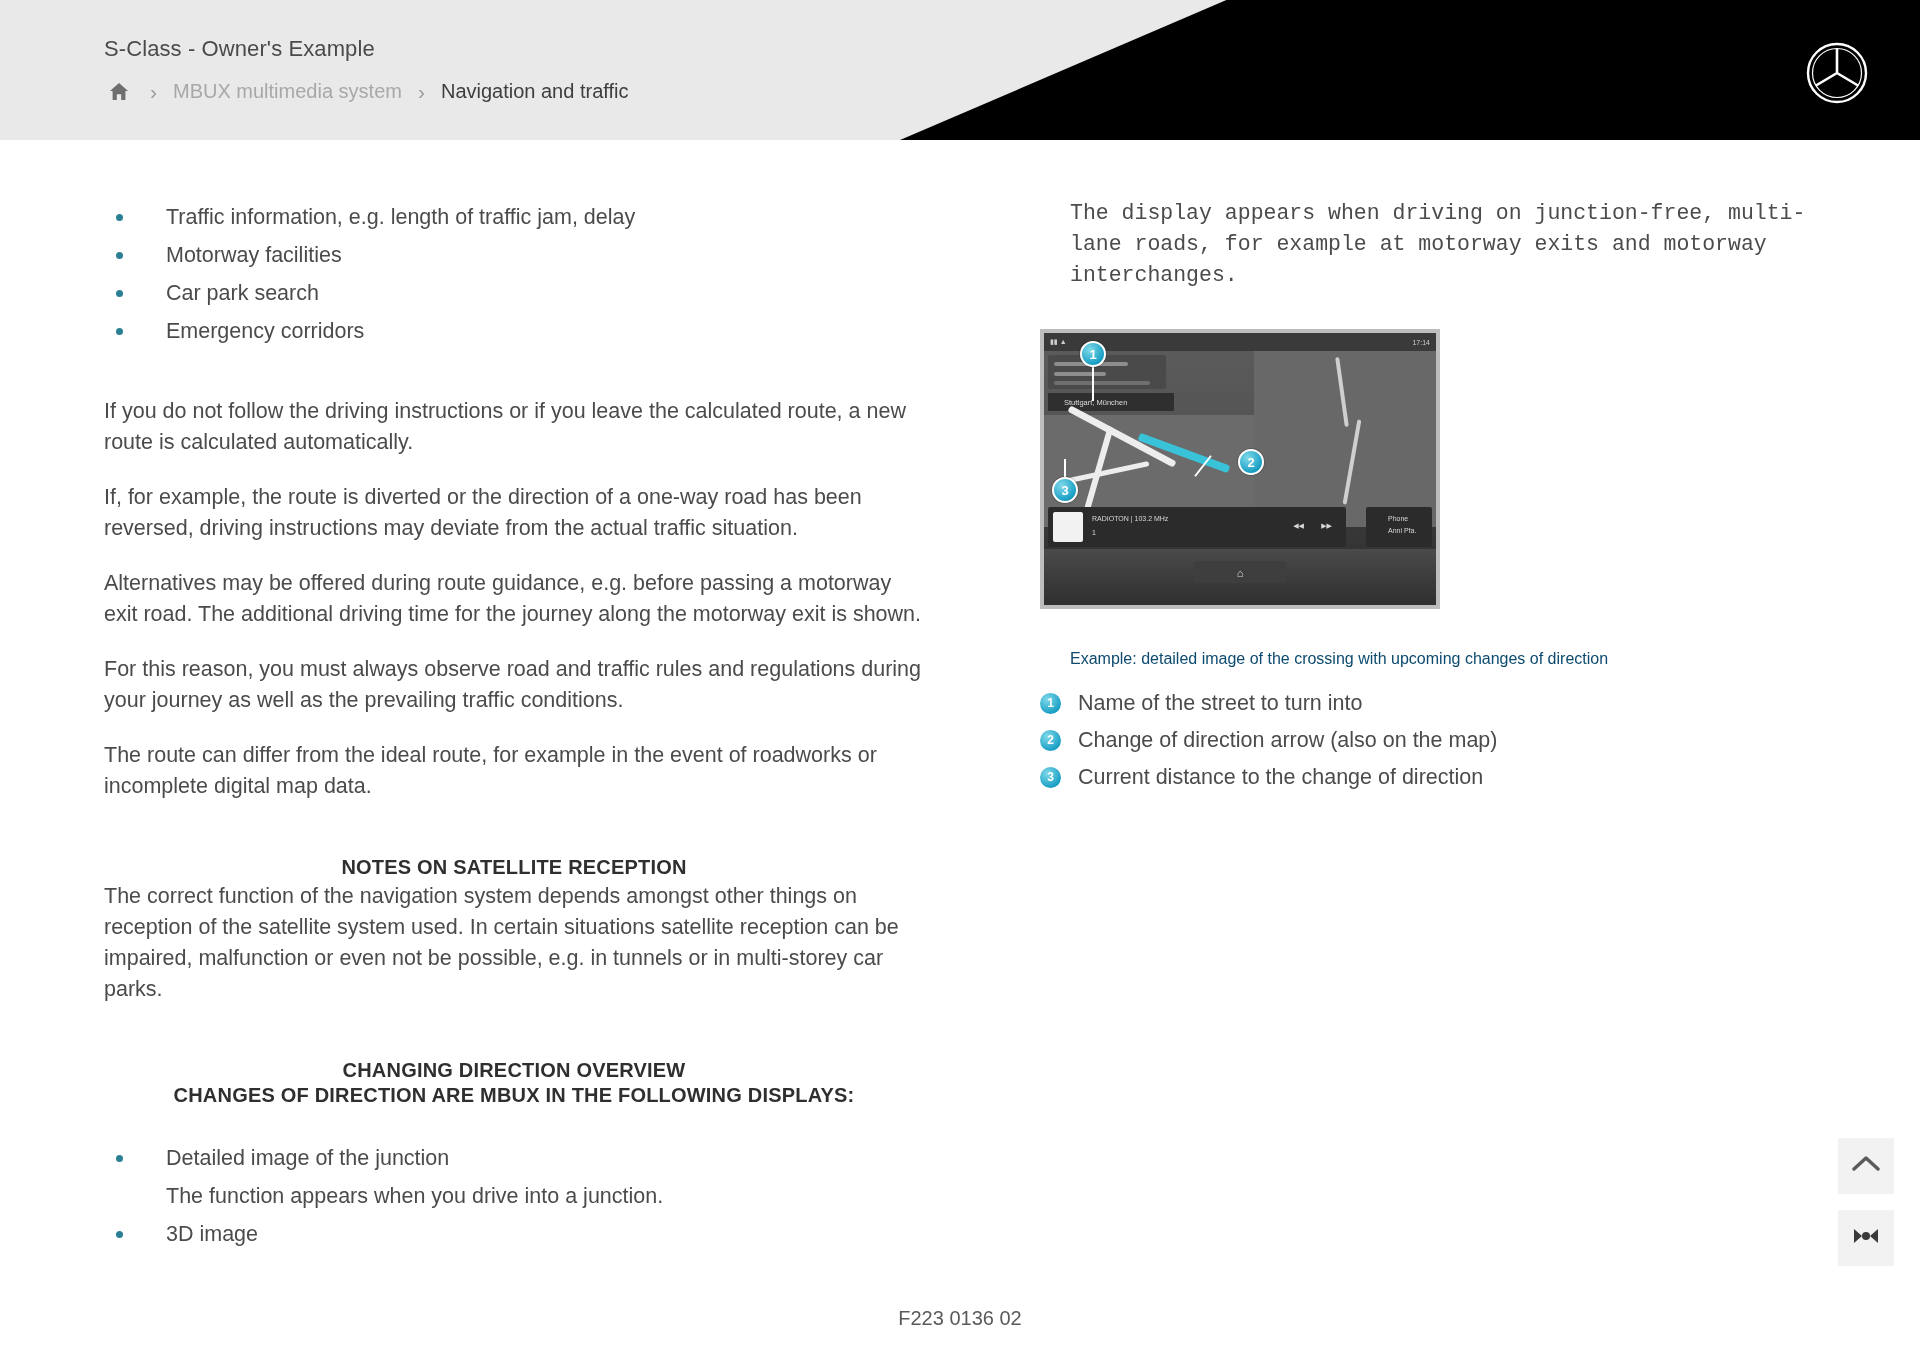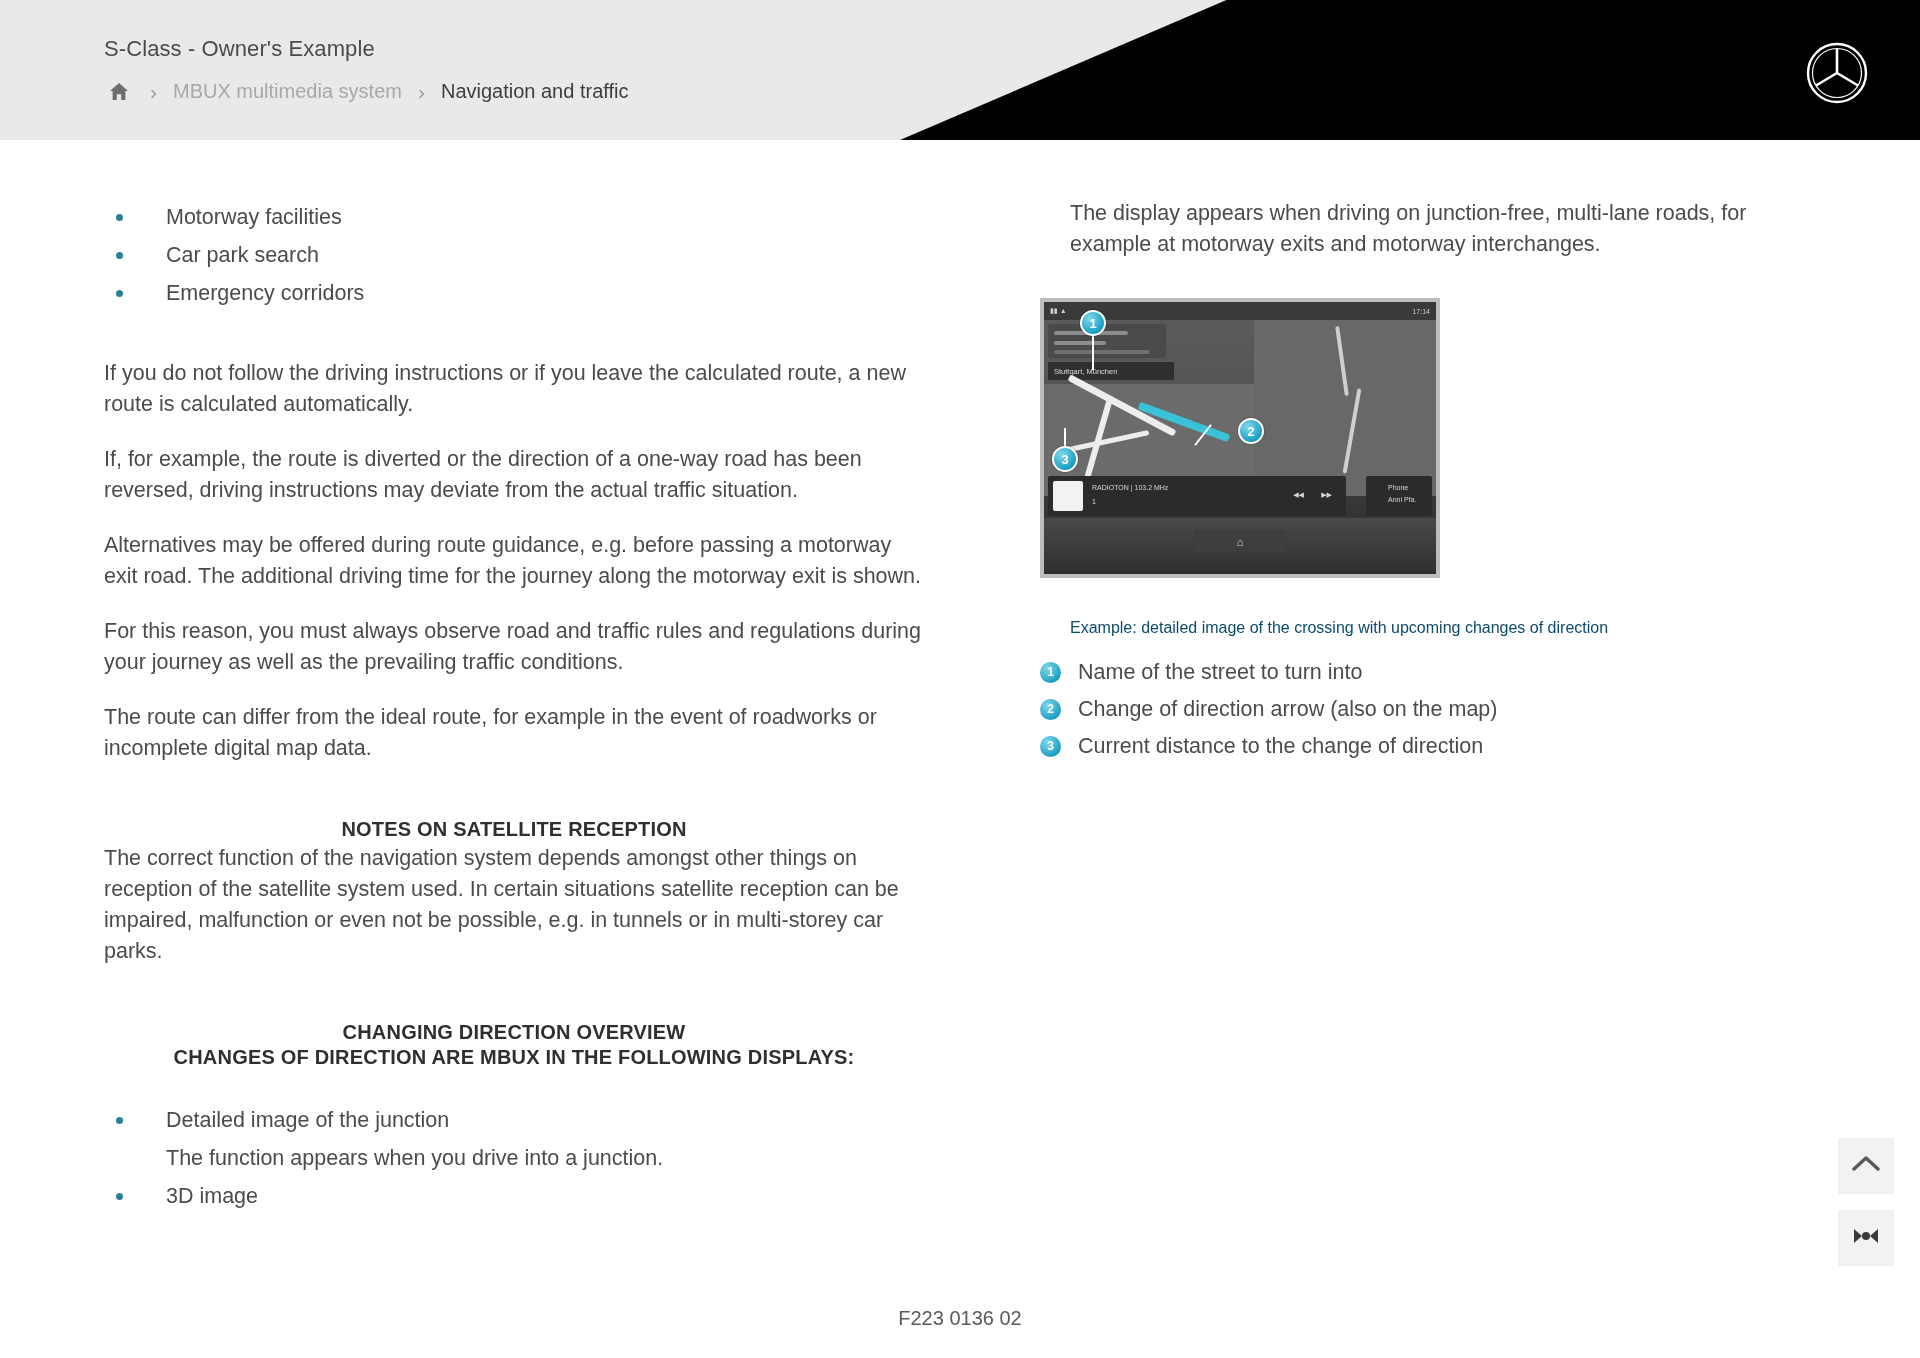--- a/index.html
+++ b/index.html
@@ -63,21 +63,21 @@
 
   h3.section-head {
     font-size: 20px; font-weight: bold; color: #2f2f2f;
     letter-spacing: .2px; margin: 0 0 2px 0; text-transform: none; text-align: center;
   }
 
   .spacer-sm { height: 30px; }
   .spacer-md { height: 46px; }
 
   
-  .intro-right { padding-left: 40px; }
+  .intro-right { padding-left: 40px; font-family: Liberation Mono, monospace; }
   .shot-wrap {
     position: relative; margin: 38px 0 0 10px;
     width: 400px; height: 280px;
     background: #bdbdbd; padding: 4px;
   }
   .shot {
     position: relative; width: 100%; height: 100%;
     background: linear-gradient(#5c5c5c, #4e4e4e 62%, #3b3b3b 63%, #2c2c2c);
     overflow: hidden;
   }
@@ -87,21 +87,21 @@
     padding: 0 6px; font-size: 7px; color:#cfcfcf;
   }
   .shot .leftcard {
     position:absolute; left:4px; top:22px; width:118px; height:34px;
     background:#4a4a4a; border-radius:2px;
   }
   .shot .leftcard .bar { position:absolute; left:6px; height:4px; background:#8d8d8d; border-radius:2px;}
   .shot .streetbar {
     position:absolute; left:4px; top:60px; width:126px; height:18px;
     background:#2f2f2f; color:#dcdcdc; font-size:7.5px;
-    display:flex; align-items:center; padding-left:6px;
+    display:flex; align-items:center; padding-left:16px;
   }
   .shot .mapzone {
     position:absolute; left:0; top:82px; width:100%; height:112px;
     background:#6b6b6b;
   }
   .shot .rightmap {
     position:absolute; right:0; top:18px; width:182px; height:176px;
     background:#686868;
   }
   .shot .road {
@@ -197,20 +197,21 @@
         <circle cx="31" cy="31" r="29" fill="none" stroke="#ffffff" stroke-width="2.4"></circle>
         <circle cx="31" cy="31" r="24.5" fill="none" stroke="#ffffff" stroke-width="1.2"></circle>
         <path d="M31 31 L31 6.5 M31 31 L10 43.5 M31 31 L52 43.5" stroke="#ffffff" stroke-width="2.6" fill="none"></path>
       </svg>
     </span>
   </div>
 
   <div class="col-left">
 
     <ul class="bullets">
+      <li><span class="dot"></span><span>Traffic information, e.g. length of traffic jam, delay</span></li>
       <li><span class="dot"></span><span>Motorway facilities</span></li>
       <li><span class="dot"></span><span>Car park search</span></li>
       <li><span class="dot"></span><span>Emergency corridors</span></li>
     </ul>
 
     <div class="spacer-md"></div>
 
     <p class="body-text">If you do not follow the driving instructions or if you leave the calculated route, a new route is calculated automatically.</p>
     <p class="body-text">If, for example, the route is diverted or the direction of a one-way road has been reversed, driving instructions may deviate from the actual traffic situation.</p>
     <p class="body-text">Alternatives may be offered during route guidance, e.g. before passing a motorway exit road. The additional driving time for the journey along the motorway exit is shown.</p>

